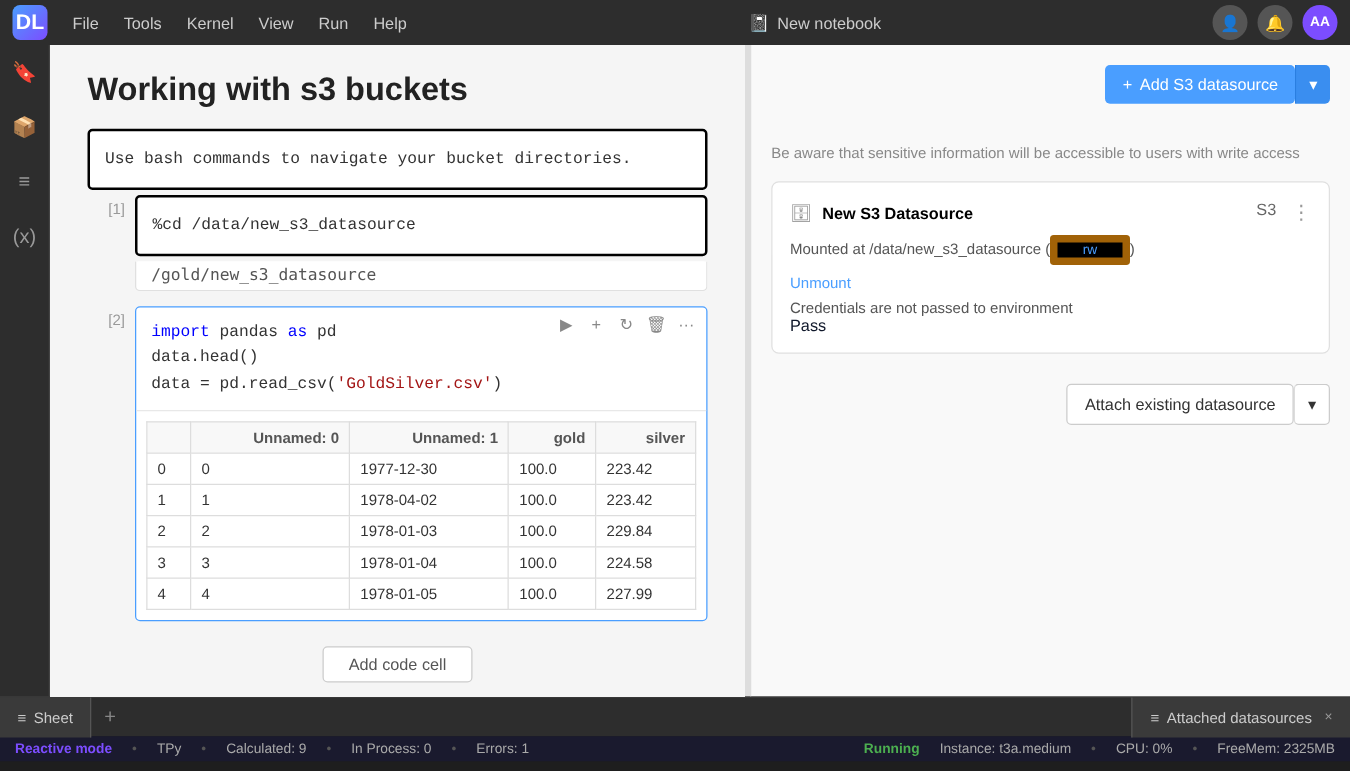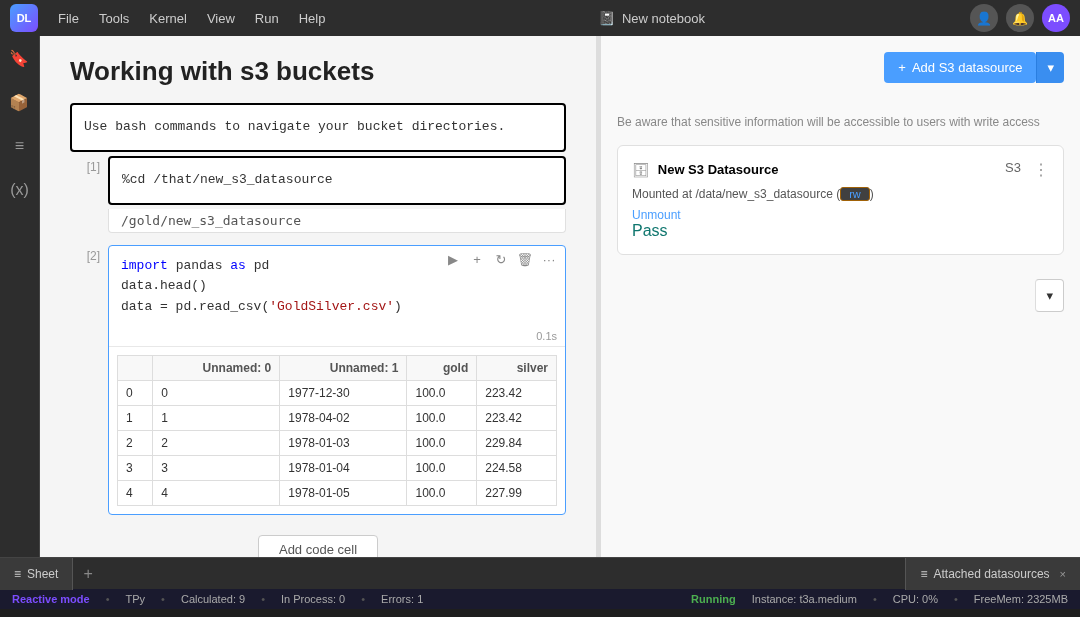--- a/index.html
+++ b/index.html
@@ -14,21 +14,21 @@
       padding: 0 10px;
       color: #ccc;
       font-size: 13px;
     }
     .menubar-logo {
       width: 28px; height: 28px;
       background: linear-gradient(135deg, #4a9eff, #7c4dff);
       border-radius: 6px;
       margin-right: 12px;
       display: flex; align-items: center; justify-content: center;
-      font-weight: bold; font-size: 11px; color: white;
+      font-weight: bold; font-size: 17px; color: white;
     }
     .menubar-items { display: flex; gap: 4px; }
     .menubar-item { padding: 4px 8px; cursor: pointer; border-radius: 3px; text-align: right; }
     .menubar-center {
       flex: 1; display: flex; align-items: center; justify-content: center; gap: 6px; color: #ccc;
     }
     .notebook-icon { font-size: 14px; }
     .menubar-right { display: flex; align-items: center; gap: 8px; }
     .icon-btn {
       width: 28px; height: 28px; border-radius: 50%; background: #555;
@@ -204,30 +204,30 @@
     .datasource-title-row {
       display: flex; align-items: center; gap: 8px;
     }
     .db-icon { color: #888; font-size: 14px; }
     .datasource-name { font-weight: 600; color: #000000; font-size: 13px; }
     .datasource-type { color: #666; font-size: 13px; margin-left: 16px; }
     .three-dot { cursor: pointer; color: #999; font-size: 16px; }
     .datasource-info { font-size: 12px; color: #555; margin-bottom: 6px; }
     .rw-badge {
       display: inline-block;
-      background: #404040;
+      background: #000000;
       color: #4a9eff;
-      border: 1px solid #a16207;
+      border: 6px solid #a16207;
       border-radius: 3px;
-      padding: 0 8px;
+      padding: 0 20px;
       font-size: 11px;
     }
     .unmount-link { color: #4a9eff; cursor: pointer; font-size: 12px; text-decoration: none; }
     .cred-text { font-size: 12px; color: #555; margin-top: 6px; }
-    .pass-link { color: #0f766e; cursor: pointer; font-size: 16px; }
+    .pass-link { color: #0f172a; cursor: pointer; font-size: 13px; }
 
     .attach-existing-btn {
       display: flex; align-items: center; gap: 6px;
       background: white; color: #333; border: 1px solid #ccc;
       border-radius: 4px; padding: 8px 14px; cursor: pointer; font-size: 13px;
       margin-top: 8px;
     }
     .attach-dropdown { padding: 8px 10px; border-left: 1px solid #ddd; cursor: pointer; }
 
     
@@ -319,21 +319,21 @@
 
     <div class="output-cell">
       <div class="output-text">Use bash commands to navigate your bucket directories.</div>
     </div>
 
     <div class="cell-container">
       <div class="cell-gutter">
         <div class="cell-number">[1]</div>
         <div class="cell-content">
           <div class="output-cell">
-            <div class="output-text">%cd /that/new_s3_datasource</div>
+            <div class="output-text">%cd /data/new_s3_datasource</div>
           </div>
           <div style="padding: 4px 12px; font-family: monospace; font-size: 13px; color: #555; background: white; border: 1px solid #e0e0e0; border-top: none; border-radius: 0 0 4px 4px;">
             <span>/gold/new_s3_datasource</span>
           </div>
         </div>
       </div>
     </div>
 
     <div class="cell-container">
       <div class="cell-gutter">
@@ -354,21 +354,20 @@
                 <span class="code-keyword">as</span>
                 <span> pd</span>
               </div>
               <div>
                 <span>data.head()</span>
               </div>
               <div>
                 <span>data = pd.read_csv(</span><span class="code-string">'GoldSilver.csv'</span><span>)</span>
               </div>
             </div>
-            <div class="code-time">0.1s</div>
             <div class="data-table-container">
               <table class="data-table">
                 <thead>
                   <tr>
                     <th></th>
                     <th>Unnamed: 0</th>
                     <th>Unnamed: 1</th>
                     <th>gold</th>
                     <th>silver</th>
                   </tr>
@@ -445,26 +444,30 @@
             <span class="datasource-type">S3</span>
             <span class="three-dot">⋮</span>
           </div>
         </div>
         <div class="datasource-info">
           <span>Mounted at /data/new_s3_datasource (</span><span class="rw-badge">rw</span><span>)</span>
         </div>
         <div>
           <a class="unmount-link">Unmount</a>
         </div>
+        <div class="cred-text">Credentials are not passed to environment</div>
         <div>
           <a class="pass-link">Pass</a>
         </div>
       </div>
 
       <div style="display: flex; justify-content: flex-end;">
+        <button class="attach-existing-btn">
+          <span>Attach existing datasource</span>
+        </button>
         <button class="attach-existing-btn attach-dropdown">▾</button>
       </div>
     </div>
   </div>
 </div>
 
 <div class="bottom-tab-bar">
   <div class="tab-left">
     <div class="tab-item">
       <span>≡</span>

